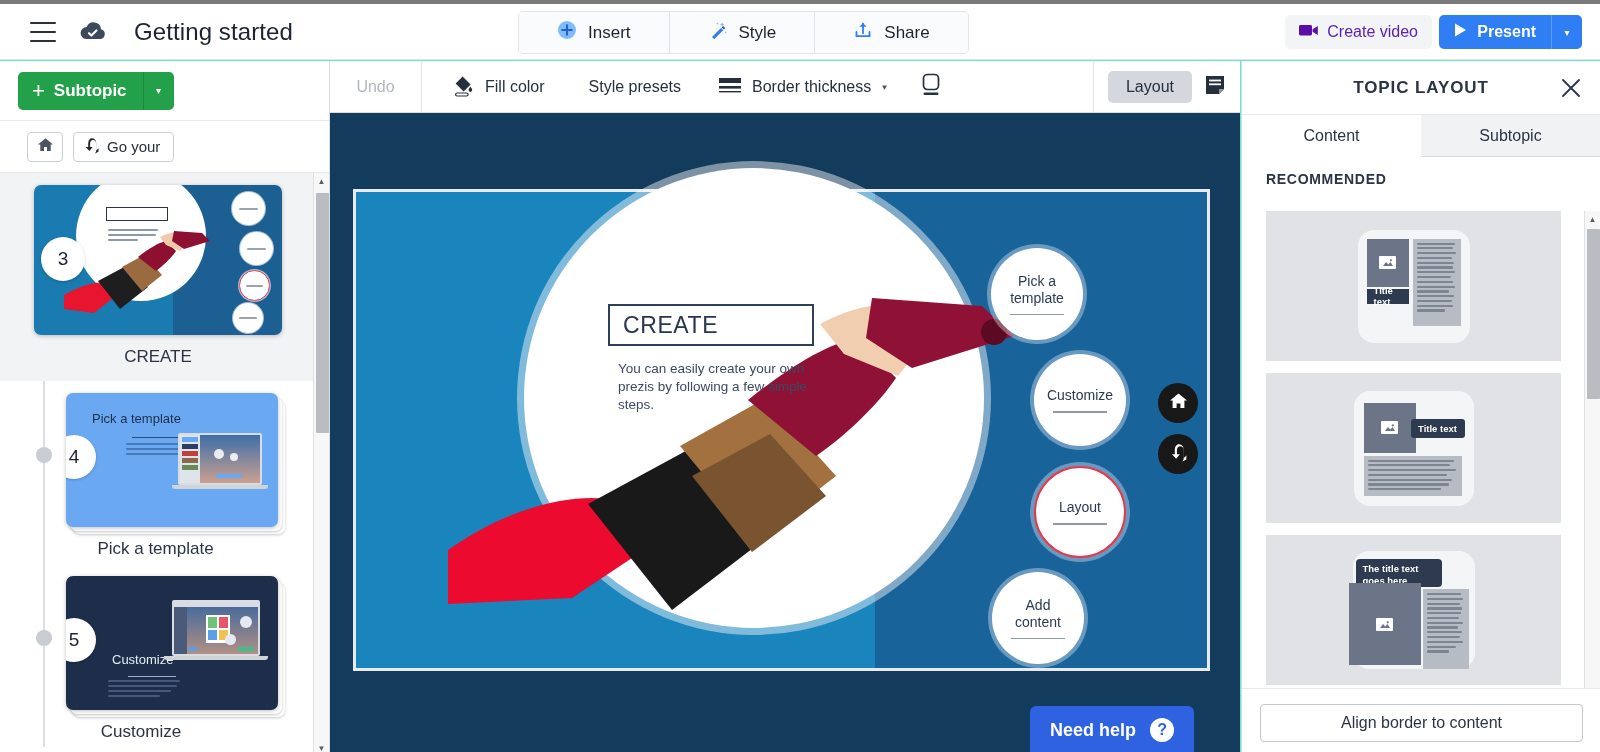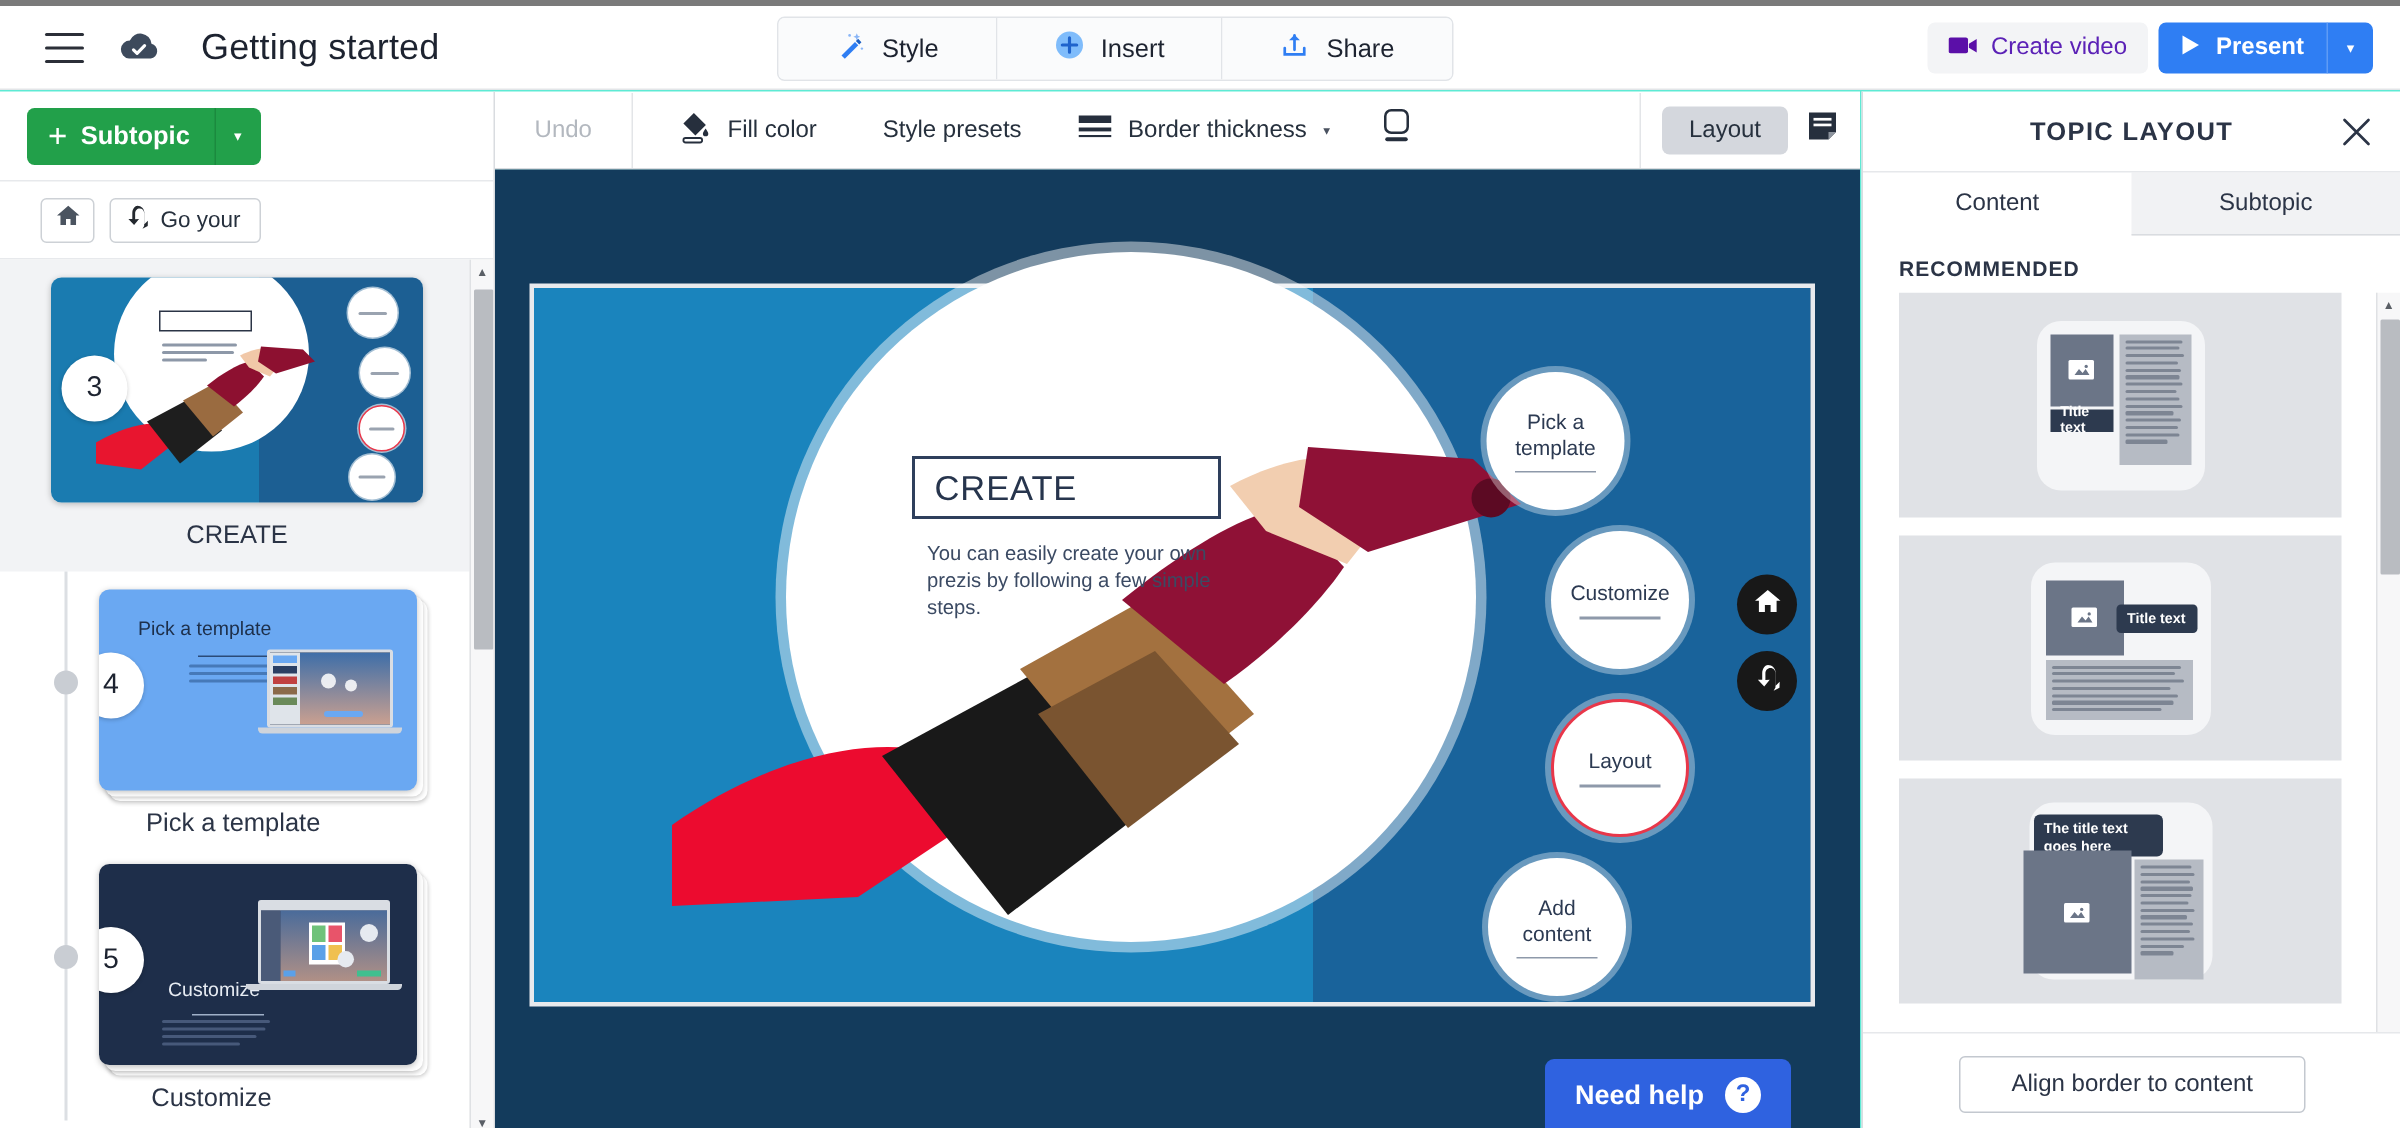--- a/index.html
+++ b/index.html
@@ -210,21 +210,21 @@
     position: relative; border-bottom: 1px solid #e6e8eb; }
   .rp-title { font-size: 17px; font-weight: bold; letter-spacing: .9px; color: #2b3446; }
   .rp-close { position: absolute; right: 18px; top: 16px; width: 22px; height: 22px;
     cursor: pointer; }
   .rp-tabs { display: flex; height: 42px; }
   .rp-tab { flex: 1; display: flex; align-items: center; justify-content: center;
     font-size: 16px; color: #2b3446; cursor: pointer; background: #f1f2f4;
     border-bottom: 1px solid #d9dce0; }
   .rp-tab.active { background: #fff; border-bottom: 1px solid #fff; }
   .rp-section { font-size: 14px; font-weight: bold; letter-spacing: .7px;
-    color: #2b3446; padding: 14px 0 8px 24px; }
+    color: #2b3446; padding: 14px 0 24px 24px; }
   .rp-scrollarea { position: relative; height: 510px; overflow: hidden; }
   .lay-card { margin: 0 24px 12px 24px; width: 295px; height: 150px; background: #e0e2e6;
     display: flex; align-items: center; justify-content: center; cursor: pointer; }
   .lay-inner { background: #f4f5f7; position: relative; border-radius: 16px; }
   .ph-img { background: #6b7587; display: flex; align-items: center; justify-content: center; }
   .ph-icon { width: 17px; height: 13px; background: #fff; border-radius: 1px;
     display: flex; align-items: center; justify-content: center; }
   .ph-text { background: #b6bbc4; padding: 4px; overflow: hidden; }
   .ph-text i { display: block; height: 2.2px; background: #7d8593; margin-bottom: 2.6px; border-radius: 1px; }
   .ph-title { background: #2d3a4f; color: #fff; font-size: 9.5px; font-weight: bold;
@@ -232,21 +232,21 @@
   .rp-scroll { position: absolute; right: 0; top: 0; width: 16px; height: 510px;
     background: #f7f7f8; border-left: 1px solid #dfe1e4; }
   .rp-scroll .arr { height: 16px; display: flex; align-items: center; justify-content: center;
     font-size: 8px; color: #5a5f66; cursor: pointer; }
   .rp-scroll .arr.bot { position: absolute; bottom: 0; left: 0; right: 0; }
   .rp-thumb { position: absolute; left: 2px; top: 18px; width: 13px; height: 170px;
     background: #b9bcc1; border-radius: 1px; cursor: pointer; }
   .rp-foot { position: absolute; left: 0; bottom: 0; width: 359px; height: 68px;
     border-top: 1px solid #e6e8eb; display: flex; align-items: center; justify-content: center;
     background: #fff; }
-  .btn-align { width: 231px; height: 38px; border: 1px solid #c3c8cf; border-radius: 4px;
+  .btn-align { width: 323px; height: 38px; border: 1px solid #c3c8cf; border-radius: 4px;
     background: #fff; font-size: 16px; color: #2b3446; cursor: pointer;
     font-family: "Liberation Sans", sans-serif; }
 </style>
 </head>
 <body>
 
 <div class="app">
 
   <div class="topbar">
     <div class="hamburger">
@@ -256,40 +256,40 @@
     </div>
     <div class="cloudsave">
       <svg width="30" height="24" viewBox="0 0 30 24">
         <path d="M8 19a6 6 0 0 1 .6-11.97A7.5 7.5 0 0 1 23 9.2 5 5 0 0 1 22.5 19z" fill="#3d4a5c"></path>
         <path d="M11 13.2l2.4 2.4 5-5.2" stroke="#fff" stroke-width="2.1" fill="none" stroke-linecap="round" stroke-linejoin="round"></path>
       </svg>
     </div>
     <div class="doc-title">Getting started</div>
 
     <div class="center-tabs">
+      <div class="center-tab">
+        <span>
+          <svg width="20" height="20" viewBox="0 0 20 20">
+            <circle cx="10" cy="10" r="9" fill="#7fbcfb"></circle>
+            <path d="M10 5.2v9.6M5.2 10h9.6" stroke="#1f63cc" stroke-width="2.1" stroke-linecap="round"></path>
+          </svg>
+        </span>
+        <span>Insert</span>
+      </div>
       <div class="center-tab">
         <span>
           <svg width="20" height="20" viewBox="0 0 20 20">
             <path d="M4 17l9-9 2.2 2.2-9 9z" fill="#2f7ef3"></path>
             <path d="M13.6 7.4l2.2 2.2 1.5-1.5-2.2-2.2z" fill="#1a5fc4"></path>
             <path d="M14.2 2.2l.7 1.6 1.6.7-1.6.7-.7 1.6-.7-1.6-1.6-.7 1.6-.7z" fill="#8ab6f7"></path>
             <circle cx="9.4" cy="3.6" r=".9" fill="#8ab6f7"></circle>
             <circle cx="17.6" cy="12.4" r=".8" fill="#8ab6f7"></circle>
           </svg>
         </span>
         <span>Style</span>
-      </div>
-      <div class="center-tab">
-        <span>
-          <svg width="20" height="20" viewBox="0 0 20 20">
-            <circle cx="10" cy="10" r="9" fill="#7fbcfb"></circle>
-            <path d="M10 5.2v9.6M5.2 10h9.6" stroke="#1f63cc" stroke-width="2.1" stroke-linecap="round"></path>
-          </svg>
-        </span>
-        <span>Insert</span>
       </div>
       <div class="center-tab">
         <span>
           <svg width="20" height="20" viewBox="0 0 20 20">
             <path d="M3.5 12v4.2h13V12" stroke="#2f7ef3" stroke-width="1.8" fill="none" stroke-linecap="round"></path>
             <path d="M10 13.2V3.6" stroke="#2f7ef3" stroke-width="1.8" stroke-linecap="round"></path>
             <path d="M6.4 6.8L10 3.2l3.6 3.6z" fill="#2f7ef3"></path>
           </svg>
         </span>
         <span>Share</span>

